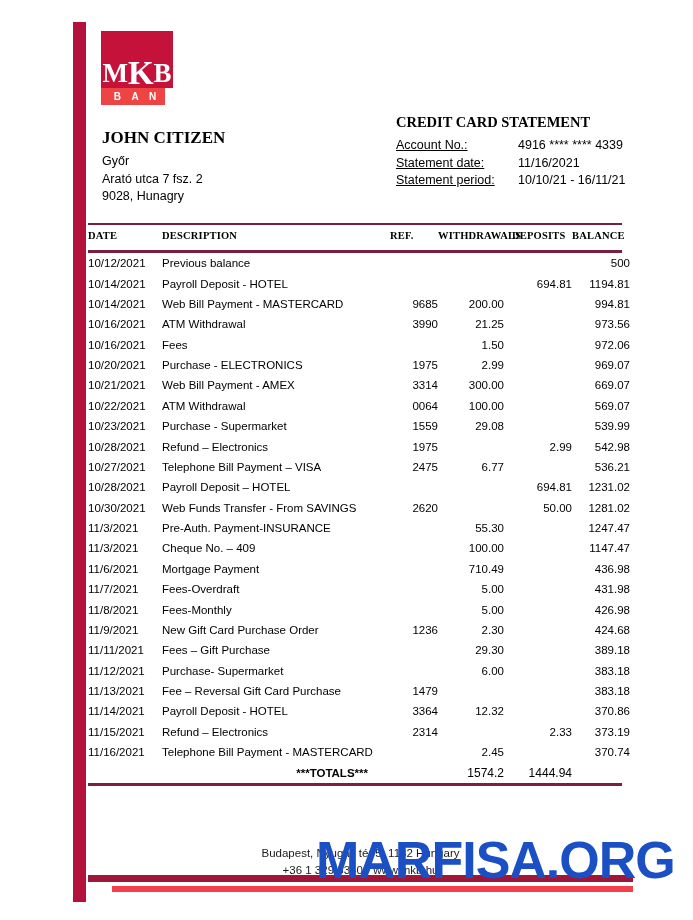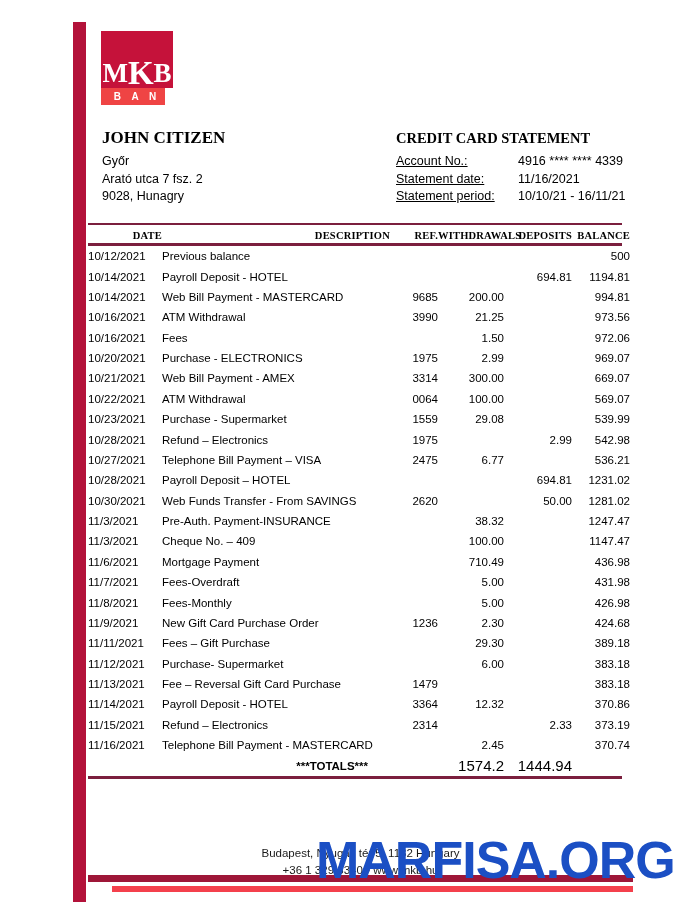--- a/index.html
+++ b/index.html
@@ -105,21 +105,21 @@
     margin-bottom: 5px;
   }
   .addr-line {
     font-size: 12.5px;
     line-height: 17.5px;
   }
 
   .stmt-block {
     position: absolute;
     left: 396px;
-    top: 128px;
+    top: 112px;
     width: 240px;
   }
   .stmt-title {
     font-family: "Liberation Serif", serif;
     font-weight: bold;
     font-size: 14.5px;
     line-height: 20px;
     margin-bottom: 5px;
     white-space: nowrap;
   }
@@ -147,22 +147,22 @@
   table.txn {
     width: 100%;
     border-collapse: collapse;
     table-layout: fixed;
   }
   table.txn th {
     font-family: "Liberation Serif", serif;
     font-weight: bold;
     font-size: 10.5px;
     letter-spacing: 0.2px;
-    padding: 5px 0 2px 0;
-    text-align: right;
+    padding: 5px 0 9px 0;
+    text-align: left;
     white-space: nowrap;
   }
   table.txn td {
     font-size: 11.5px;
     padding: 3.2px 0;
     line-height: 14px;
     white-space: nowrap;
     vertical-align: top;
   }
   .c-date  { width: 74px; }
@@ -184,21 +184,21 @@
     padding-top: 14px;
     padding-bottom: 10px;
   }
   .totals-row .tot-label {
     text-align: right;
     padding-right: 22px;
     font-size: 11.5px;
   }
   .totals-row .tot-num {
     font-weight: normal;
-    font-size: 15px;
+    font-size: 12px;
     margin-top: 8px;
   }
 
   
   .footer {
     position: absolute;
     left: 88px;
     top: 845px;
     width: 545px;
     text-align: center;
@@ -375,21 +375,21 @@
           <td class="c-desc">Web Funds Transfer - From SAVINGS</td>
           <td class="c-ref">2620</td>
           <td class="c-with"></td>
           <td class="c-dep">50.00</td>
           <td class="c-bal">1281.02</td>
         </tr>
         <tr>
           <td class="c-date">11/3/2021</td>
           <td class="c-desc">Pre-Auth. Payment-INSURANCE</td>
           <td class="c-ref"></td>
-          <td class="c-with">38.32</td>
+          <td class="c-with">55.30</td>
           <td class="c-dep"></td>
           <td class="c-bal">1247.47</td>
         </tr>
         <tr>
           <td class="c-date">11/3/2021</td>
           <td class="c-desc">Cheque No. – 409</td>
           <td class="c-ref"></td>
           <td class="c-with">100.00</td>
           <td class="c-dep"></td>
           <td class="c-bal">1147.47</td>

